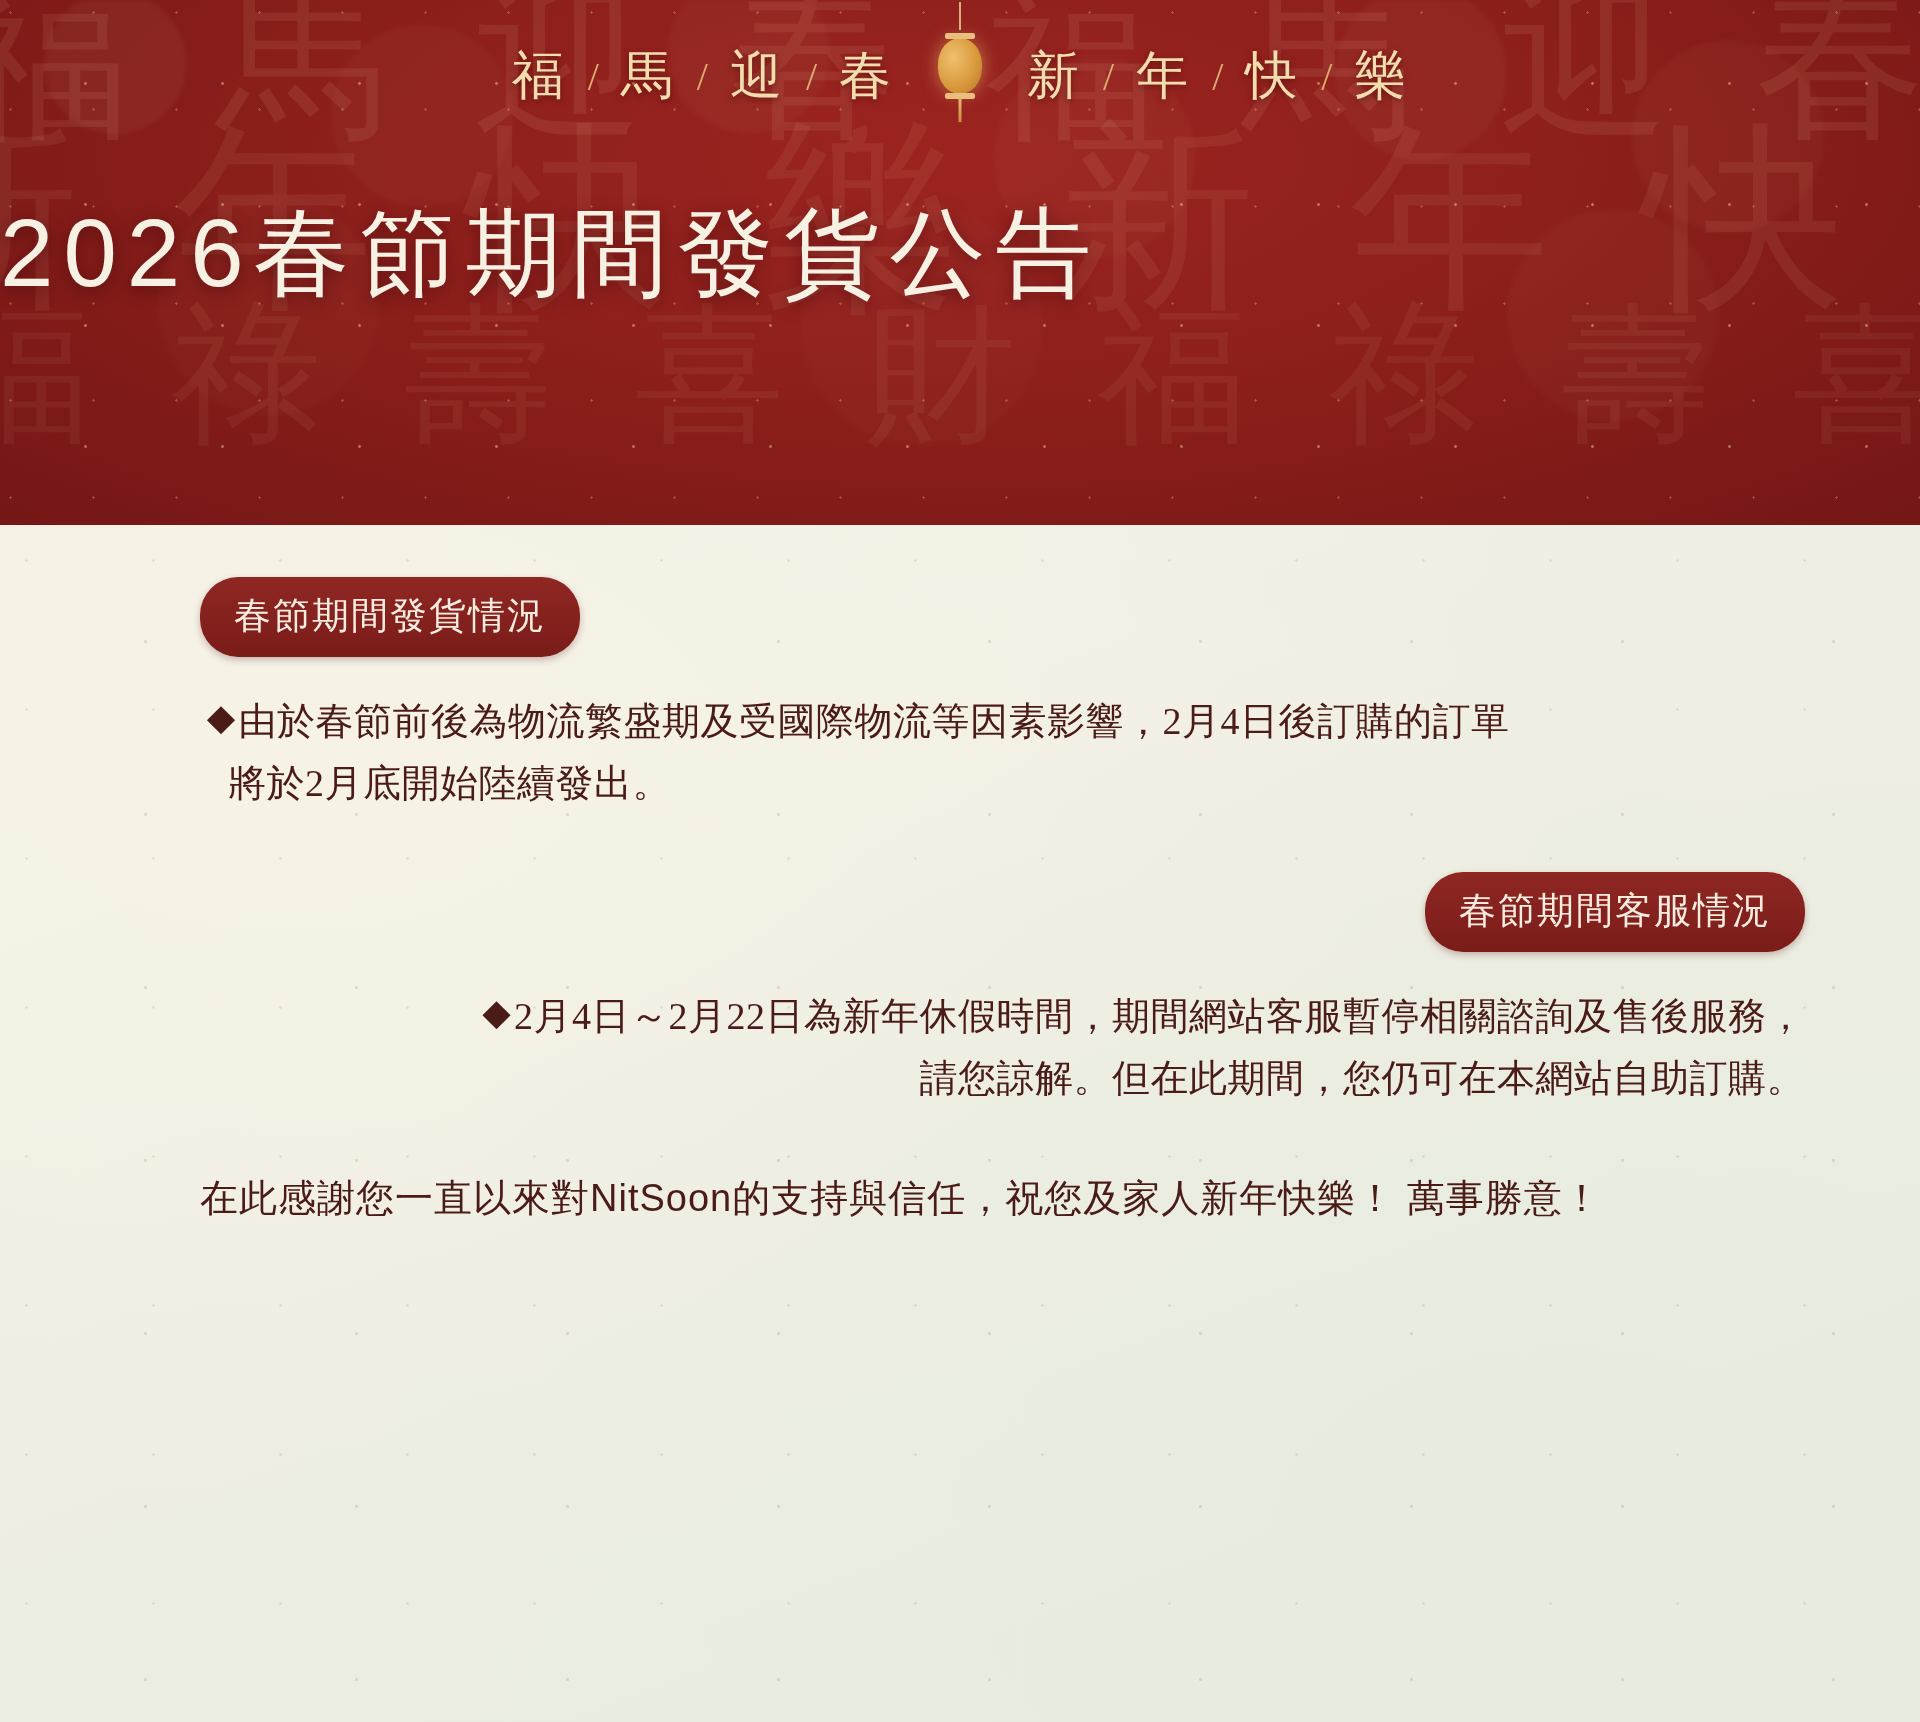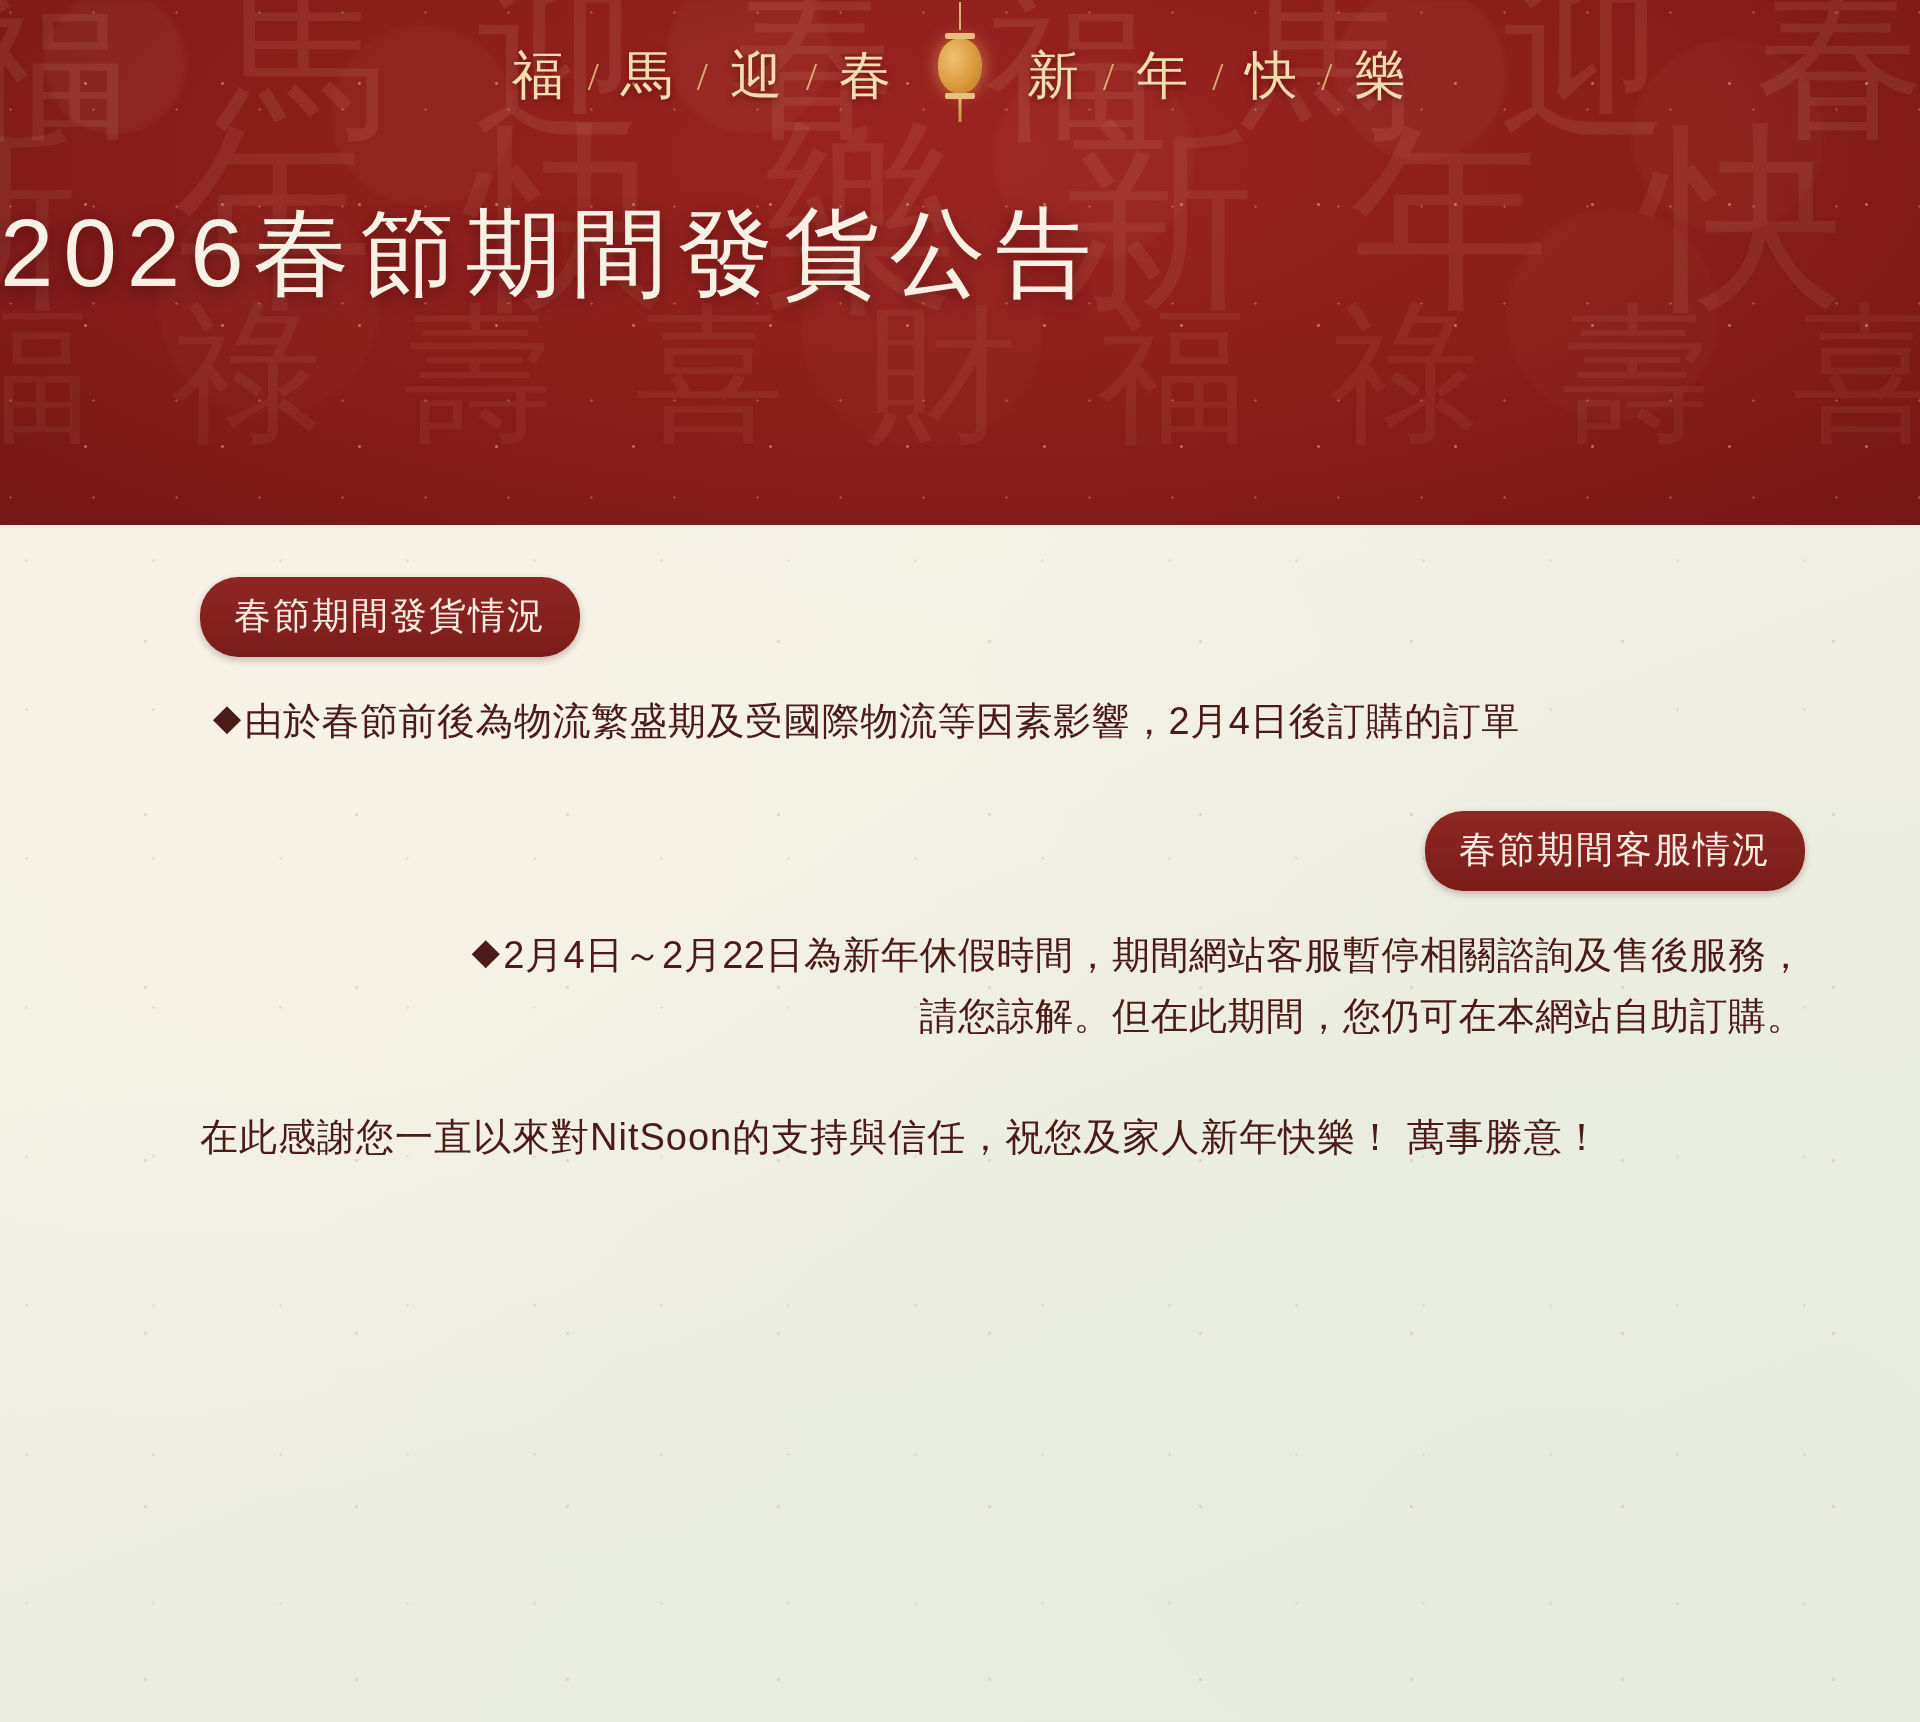--- a/index.html
+++ b/index.html
@@ -206,23 +206,23 @@
     padding: 14px 34px 16px;
     border-radius: 38px;
     box-shadow: 0 3px 7px rgba(90,25,20,0.28);
     font-family: "Liberation Sans", "DejaVu Sans", sans-serif;
   }
 
   .para {
     color: #4a1b17;
     font-size: 38px;
     line-height: 1.62;
-    margin: 34px 0 0 12px;
+    margin: 34px 0 0 6px;
     letter-spacing: 0.5px;
-    font-family: Liberation Sans, sans-serif;
+    font-family: Liberation Serif, serif;
   }
   .para .bullet {
     color: #4a1b17;
     font-size: 30px;
     vertical-align: 3px;
     margin-right: 2px;
   }
   .para .line2 {
     display: block;
     padding-left: 22px;
@@ -282,20 +282,21 @@
 
   <div class="content">
     <div class="paper-specks"></div>
 
     <div class="inner">
 
       <div class="section s1">
         <span class="pill">春節期間發貨情況</span>
         <p class="para">
           <span class="bullet">◆</span><span>由於春節前後為物流繁盛期及受國際物流等因素影響，2月4日後訂購的訂單</span>
+          <span class="line2">將於2月底開始陸續發出。</span>
         </p>
       </div>
 
       <div class="section s2">
         <span class="pill">春節期間客服情況</span>
         <p class="para">
           <span class="bullet">◆</span><span>2月4日～2月22日為新年休假時間，期間網站客服暫停相關諮詢及售後服務，</span>
           <span class="line2">請您諒解。但在此期間，您仍可在本網站自助訂購。</span>
         </p>
       </div>

